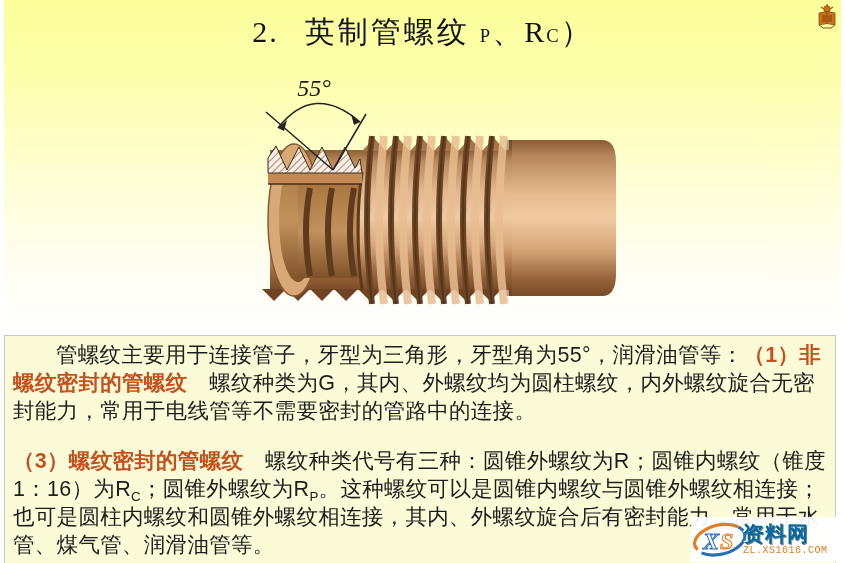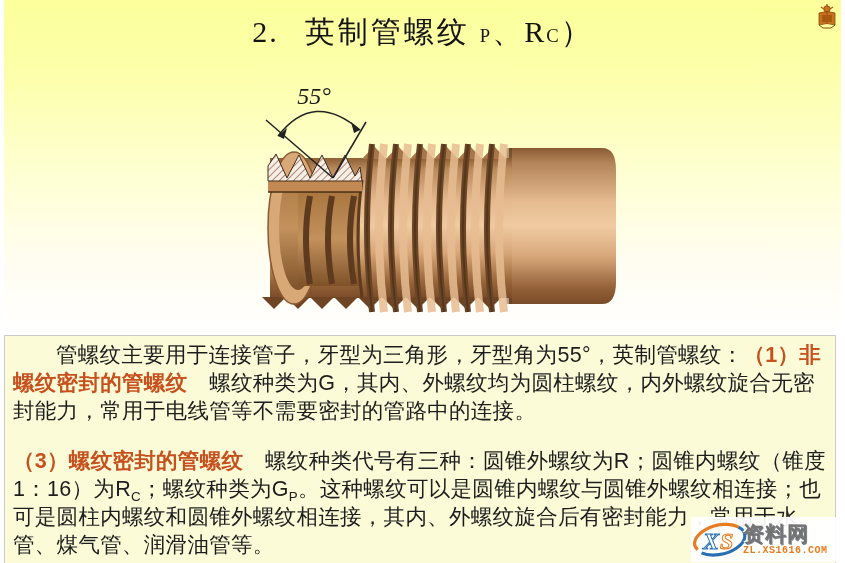--- a/index.html
+++ b/index.html
@@ -15,21 +15,21 @@
   .slide-title{
     position:absolute;top:12px;left:0;width:100%;
     display:flex;justify-content:center;align-items:baseline;
     font-family:"Liberation Serif","DejaVu Serif",serif;
     font-size:30px;color:#141414;letter-spacing:2px;white-space:nowrap;
   }
   .slide-title .t-num{margin-right:26px;}
   .slide-title .t-main{margin-right:10px;letter-spacing:3px;}
   .slide-title sub{font-size:0.62em;line-height:0;}
   
-  .figure-wrap{position:absolute;left:250px;top:70px;width:380px;height:252px;margin-top:8px;}
+  .figure-wrap{position:absolute;left:250px;top:70px;width:380px;height:252px;}
   
   .corner-logo{position:absolute;top:3px;right:3px;width:22px;height:28px;}
   
   .textbox{
     position:absolute;left:4px;top:335px;width:832px;height:228px;
     background:#fbfbd8;border:1px solid #c9c9c9;border-bottom:none;
     box-sizing:border-box;padding:5px 8px 0 8px;
     font-size:21.5px;line-height:28px;color:#1d1d1d;
     font-weight:500;letter-spacing:0.3px;
   }
@@ -38,26 +38,26 @@
   .red{color:#c6511f;font-weight:600;}
   .textbox sub{font-size:0.62em;line-height:0;}
   
   .watermark{
     position:absolute;right:2px;bottom:1px;width:152px;height:45px;
     background:rgba(255,255,255,0.93);display:flex;align-items:center;
   }
   .wm-badge{width:58px;height:44px;flex:0 0 auto;}
   .wm-textcol{display:flex;flex-direction:column;justify-content:center;margin-left:-6px;}
   .wm-site{
-    font-size:21px;font-weight:bold;color:#737373;letter-spacing:1px;line-height:22px;
+    font-size:21px;font-weight:bold;color:#0369a1;letter-spacing:1px;line-height:22px;
     text-shadow:1px 1px 0 #7c828b,-1px -1px 0 #ffffff;white-space:nowrap;
   }
   .wm-domain{
     font-family:"Liberation Mono","DejaVu Sans Mono",monospace;
-    font-size:10px;font-weight:bold;color:#e87c20;letter-spacing:0.5px;line-height:12px;white-space:nowrap;
+    font-size:10px;font-weight:normal;color:#e87c20;letter-spacing:0.5px;line-height:12px;white-space:nowrap;
   }
 </style>
 </head>
 <body>
 
 <div class="slide">
 
   <div class="slide-title">
     <span class="t-num">2.</span>
     <span class="t-main">英制管螺纹</span>
@@ -188,22 +188,22 @@
         <path d="M24,58 Q60,12 106,52"></path>
       </g>
       <polygon points="24,58 33,50 30,61" fill="#222222"></polygon>
       <polygon points="106,52 97,44 100,55" fill="#222222"></polygon>
       <text x="60" y="26" text-anchor="middle" font-size="24" font-style="italic" font-family="Liberation Serif, DejaVu Serif, serif" fill="#1a1a1a">55°</text>
     </svg>
   </div>
 </div>
 
 <div class="textbox">
-  <p class="para1"><span>管螺纹主要用于连接管子，牙型为三角形，牙型角为55°，英制管螺纹：</span><span class="red">（1）非螺纹密封的管螺纹</span><span>　螺纹种类为G，其内、外螺纹均为圆柱螺纹，内外螺纹旋合无密封能力，常用于电线管等不需要密封的管路中的连接。</span></p>
-  <p class="para2"><span class="red">（3）螺纹密封的管螺纹</span><span>　螺纹种类代号有三种：圆锥外螺纹为R；圆锥内螺纹（锥度1：16）为R</span><sub>C</sub><span>；螺纹种类为G</span><sub>P</sub><span>。这种螺纹可以是圆锥内螺纹与圆锥外螺纹相连接；也可是圆柱内螺纹和圆锥外螺纹相连接，其内、外螺纹旋合后有密封能力，常用于水管、煤气管、润滑油管等。</span></p>
+  <p class="para1"><span>管螺纹主要用于连接管子，牙型为三角形，牙型角为55°，润滑油管等：</span><span class="red">（1）非螺纹密封的管螺纹</span><span>　螺纹种类为G，其内、外螺纹均为圆柱螺纹，内外螺纹旋合无密封能力，常用于电线管等不需要密封的管路中的连接。</span></p>
+  <p class="para2"><span class="red">（3）螺纹密封的管螺纹</span><span>　螺纹种类代号有三种：圆锥外螺纹为R；圆锥内螺纹（锥度1：16）为R</span><sub>C</sub><span>；圆锥外螺纹为R</span><sub>P</sub><span>。这种螺纹可以是圆锥内螺纹与圆锥外螺纹相连接；也可是圆柱内螺纹和圆锥外螺纹相连接，其内、外螺纹旋合后有密封能力，常用于水管、煤气管、润滑油管等。</span></p>
 </div>
 
 <div class="watermark">
   <svg class="wm-badge" viewBox="0 0 58 44">
     <g transform="rotate(-14 29 22)">
       <path d="M5,26 A25,14 0 0 1 50,14" fill="none" stroke="#e87c20" stroke-width="3.2"></path>
       <path d="M50,14 A25,14 0 0 1 8,30" fill="none" stroke="#2970b0" stroke-width="3.2"></path>
     </g>
     <text x="12" y="31" font-size="24" font-style="italic" font-weight="bold" font-family="Liberation Serif, DejaVu Serif, serif" fill="#ffffff" stroke="#2970b0" stroke-width="1">X</text>
     <text x="29" y="31" font-size="24" font-style="italic" font-weight="bold" font-family="Liberation Serif, DejaVu Serif, serif" fill="#ffffff" stroke="#e87c20" stroke-width="1">S</text>

